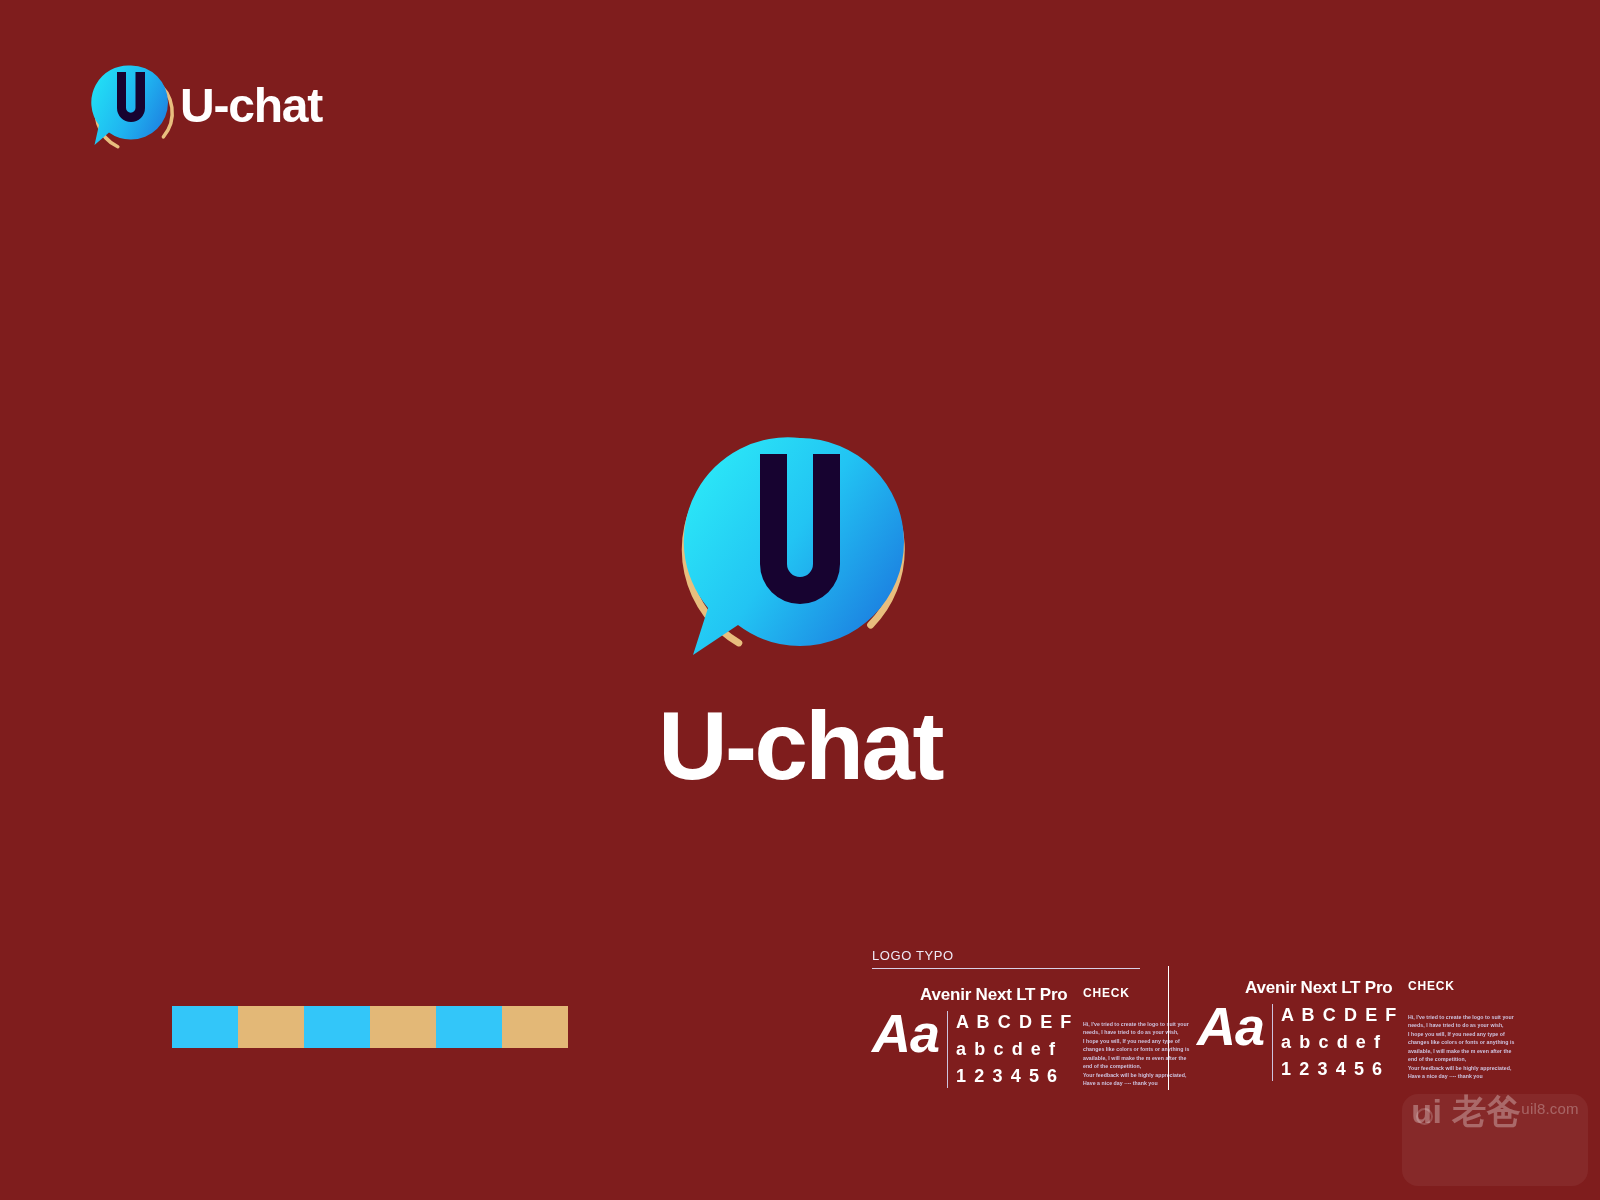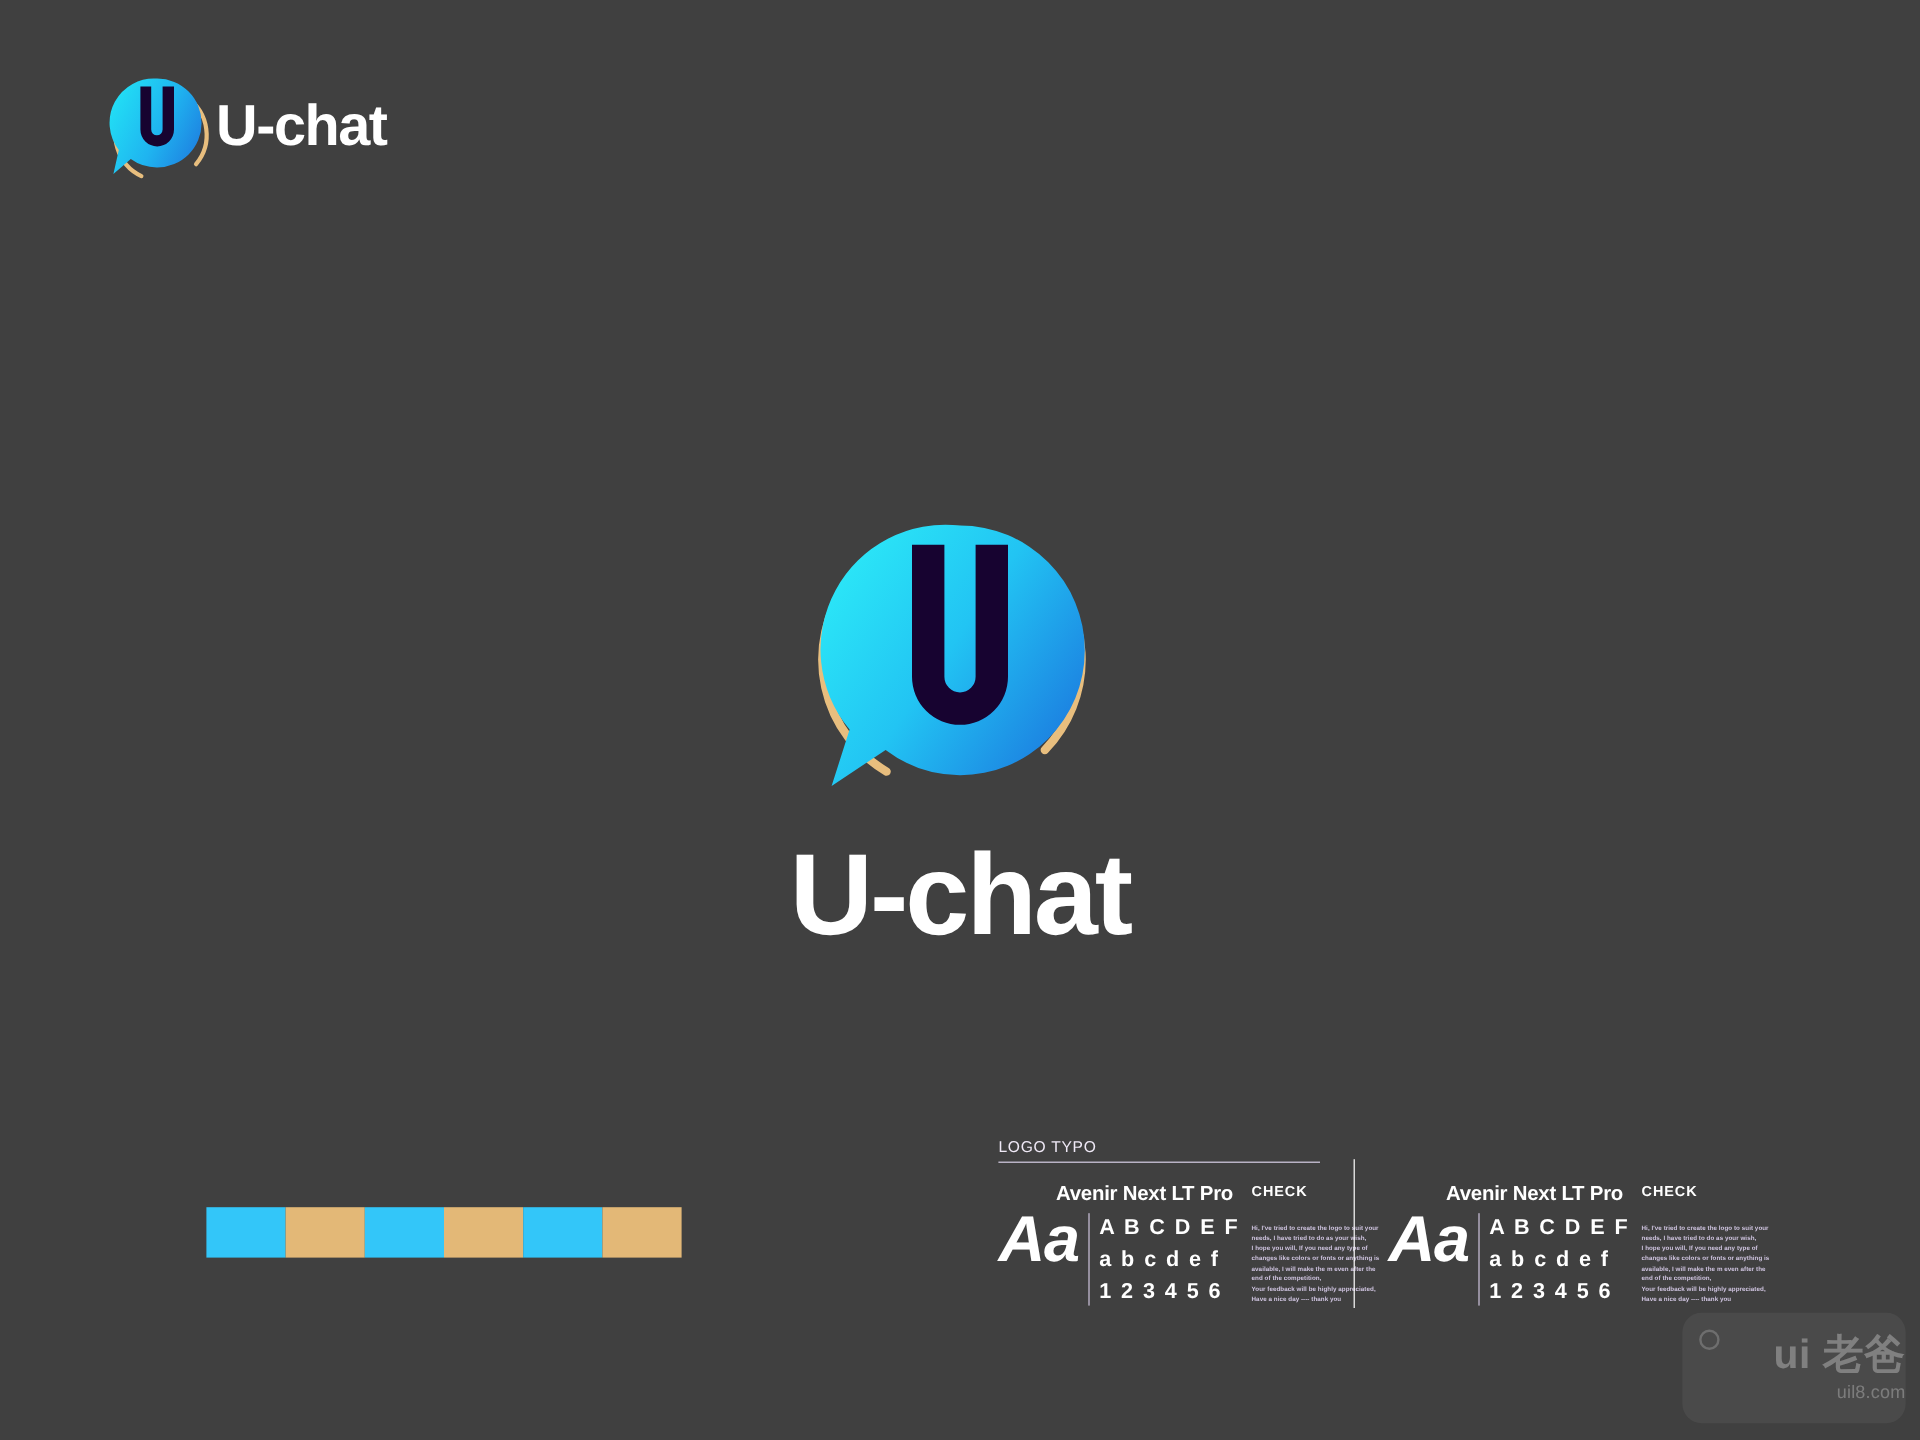--- a/index.html
+++ b/index.html
@@ -71,25 +71,25 @@
     top: 1006px;
     display: flex;
     height: 42px;
     width: 396px;
   }
   #palette .swatch { flex: 1 1 0; height: 100%; }
 
   
   #typo-section {
     position: absolute;
-    left: 832px;
+    left: 872px;
     top: 948px;
     width: 628px;
     display: flex;
-    align-items: flex-end;
+    align-items: flex-start;
   }
   .typo-block { width: 268px; }
   #typo-divider {
     width: 1px;
     background: #ffffff;
     margin: 18px 28px 0 28px;
     align-self: stretch;
     flex: 0 0 1px;
   }
   .typo-label {
@@ -160,22 +160,22 @@
   
   #watermark {
     position: absolute;
     right: 12px;
     bottom: 14px;
     width: 186px;
     height: 92px;
     background: rgba(255,255,255,0.055);
     border-radius: 16px;
     display: flex;
-    flex-direction: column;
-    align-items: flex-end;
+    flex-direction: row;
+    align-items: flex-start;
     justify-content: center;
   }
   #watermark-dot {
     position: absolute;
     left: 14px;
     top: 14px;
     width: 13px;
     height: 13px;
     border-radius: 50%;
     border: 2px solid rgba(255,255,255,0.20);
@@ -191,21 +191,21 @@
     font-size: 15px;
     color: rgba(255,255,255,0.28);
     line-height: 1;
     margin-top: 7px;
     letter-spacing: 0.2px;
   }
 </style>
 </head>
 <body style="background: rgb(23, 3, 48);">
 
-<div id="stage" style="background: #404040;">
+<div id="stage" style="background: #7f1d1d;">
 
   <div id="header-lockup">
     <div class="mark mark-sm">
       <svg viewBox="0 0 180 212" width="90" height="106">
         <defs>
           <linearGradient id="gradSm" x1="0" y1="0.25" x2="1" y2="0.75">
             <stop offset="0%" stop-color="#22E0F5"></stop>
             <stop offset="55%" stop-color="#1FB4F0"></stop>
             <stop offset="100%" stop-color="#1E7FE0"></stop>
           </linearGradient>

